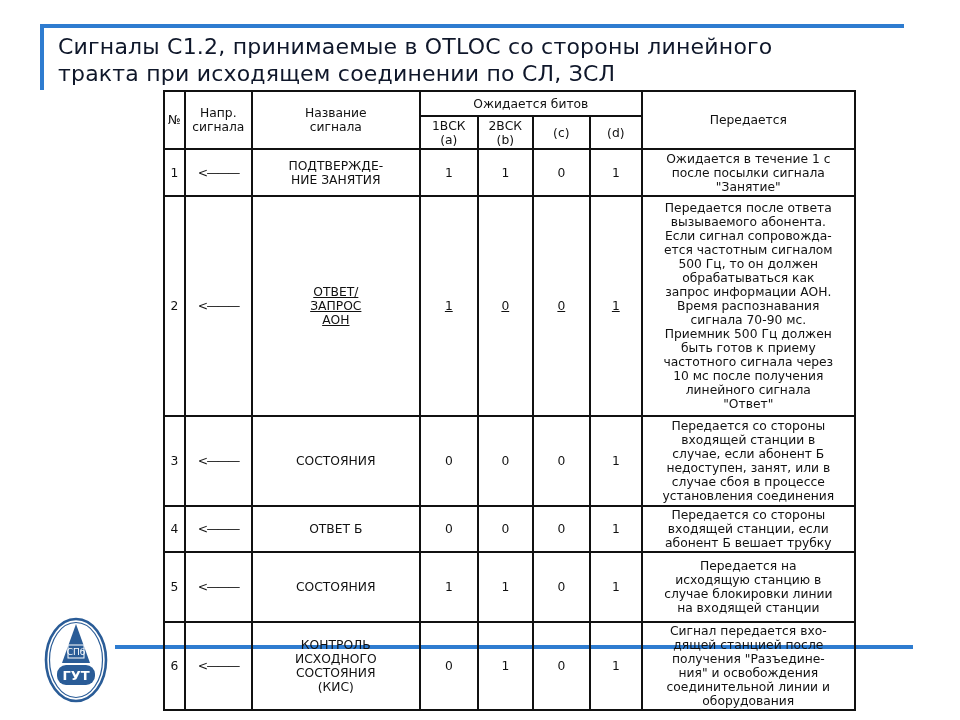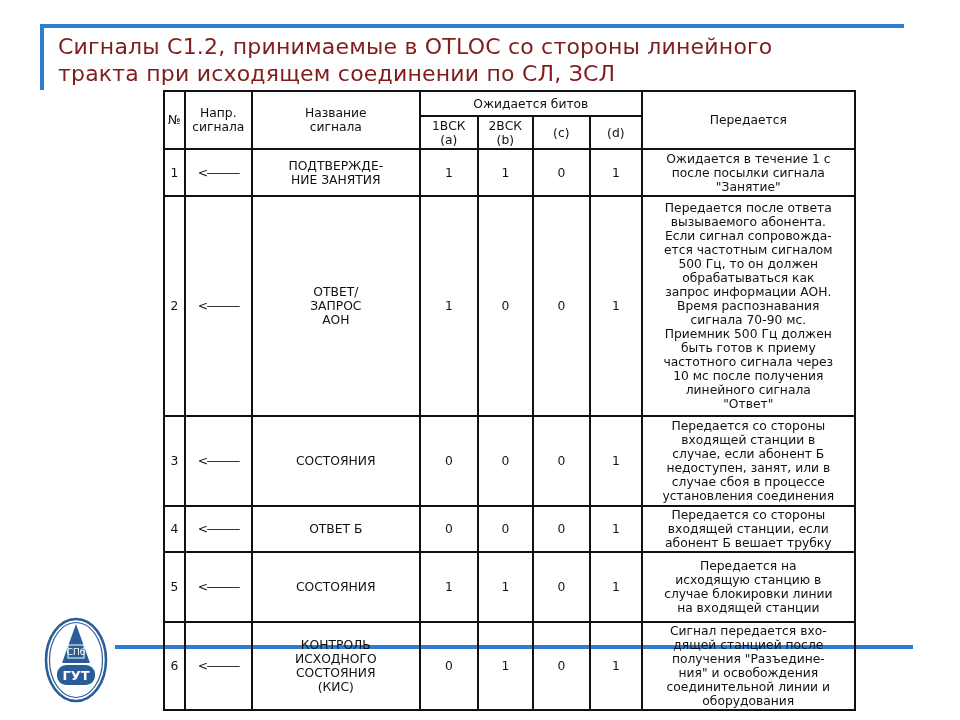--- a/index.html
+++ b/index.html
@@ -26,21 +26,21 @@
     width: 860px;
     height: 62px;
     border-top: 4px solid #2e7cd0;
     border-left: 4px solid #2e7cd0;
   }
   .page-title {
     padding: 5px 0 0 14px;
     font-size: 22px;
     line-height: 27px;
     letter-spacing: 0.2px;
-    color: #7f1d1d;
+    color: #0f172a;
     white-space: pre-line;
   }
   
   .accent-line {
     position: absolute;
     left: 115px;
     top: 645px;
     width: 798px;
     height: 4px;
     background: #2e7cd0;
@@ -64,21 +64,21 @@
     padding: 1px 3px;
     white-space: pre-line;
     overflow: hidden;
     vertical-align: middle;
     text-align: center;
     background: transparent;
   }
   .sig-table th { text-align: center; }
   .cell-name { text-align: left; border-radius: 12px; }
   .cell-note { text-align: left; vertical-align: top; padding: 1px 2px; }
-  .va-top { vertical-align: top; }
+  .va-top { vertical-align: top; text-decoration: underline; }
   .dir-arrow { letter-spacing: -1.5px; white-space: nowrap; }
   
   .logo {
     position: absolute;
     left: 44px;
     top: 617px;
     width: 64px;
     height: 86px;
   }
 </style>

